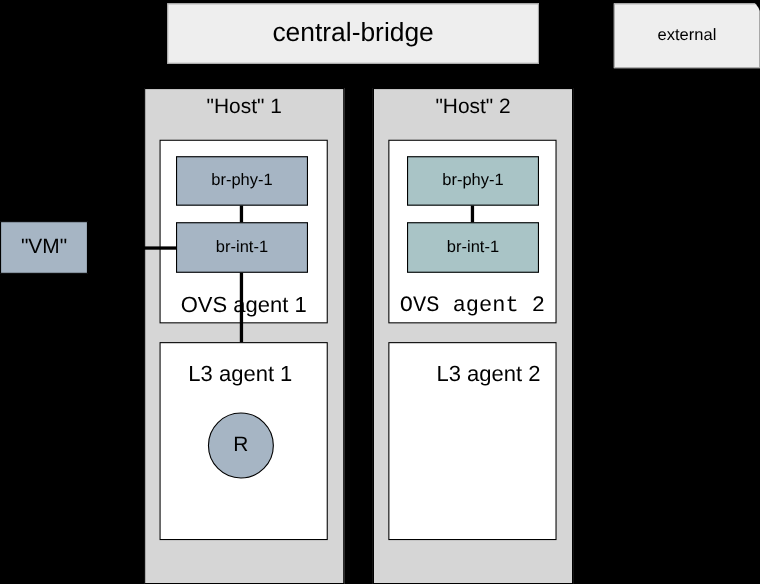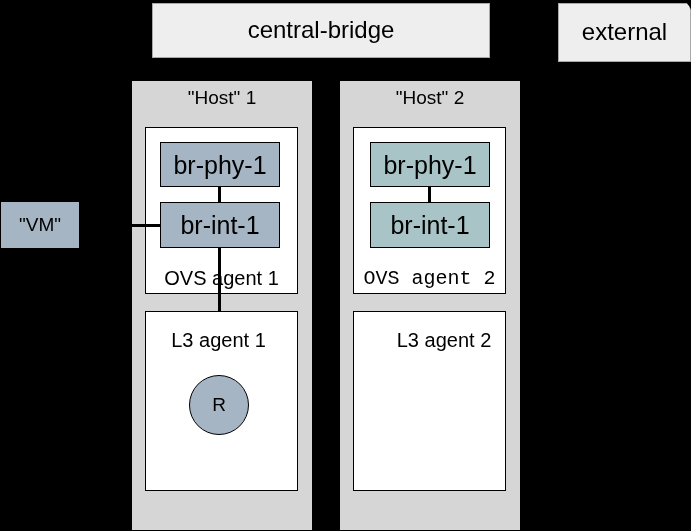--- a/index.html
+++ b/index.html
@@ -28,21 +28,21 @@
     color: #000000;
     line-height: 1.12;
   }
 
   
   .topbox {
     background: #eeeeee;
     border: 1px solid #a8a8a8;
     font-size: 24px;
   }
-  .topbox.small { font-size: 24px; align-items: center; }
+  .topbox.small { font-size: 15px; align-items: center; }
 
   
   .host-panel {
     background: #d6d6d6;
     border: 1px solid #000000;
   }
   .host-label {
     position: absolute;
     font-size: 19px;
     color: #000000;
@@ -61,21 +61,21 @@
     position: absolute;
     font-size: 20px;
     color: #000000;
     white-space: nowrap;
     text-align: center;
   }
 
   
   .bridge {
     border: 1px solid #000000;
-    font-size: 25px;
+    font-size: 15px;
   }
   .bridge.b1 { background: #a6b5c4; }
   .bridge.b2 { background: #a9c4c6; }
 
   
   .vmbox {
     background: #a6b5c4;
     border: 1px solid #000000;
     font-size: 19px;
   }

